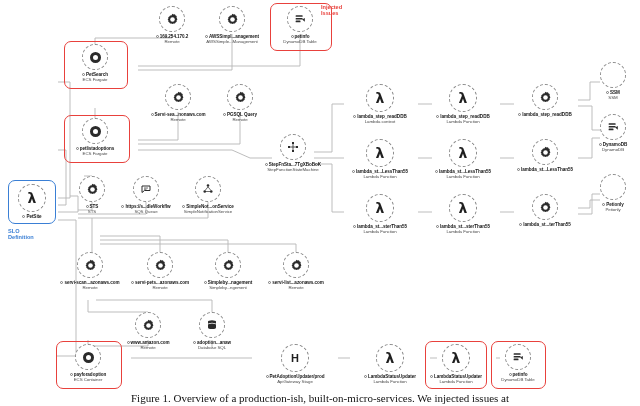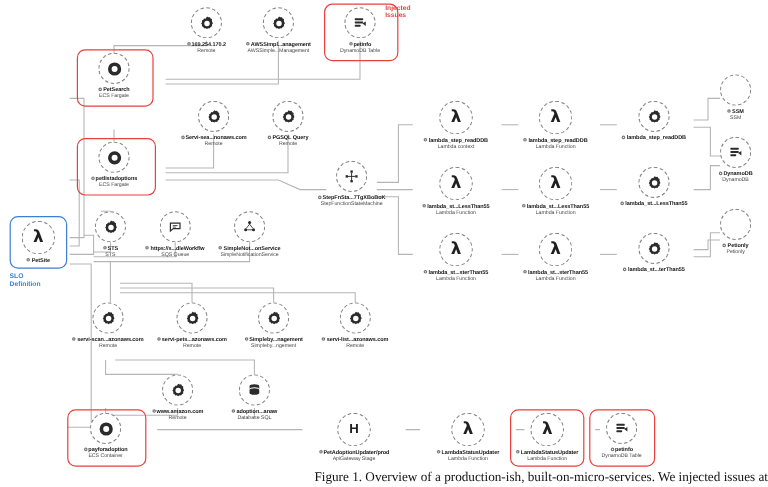--- a/index.html
+++ b/index.html
@@ -54,21 +54,21 @@
     box-sizing:border-box;background:transparent;
   }
   .tag{
     position:absolute;font-size:5.6px;font-weight:bold;line-height:1.15;
     white-space:pre-line;
   }
   .tag.red{color:#e8413c;}
   .tag.blue{color:#3a7fd5;}
 
   .caption{
-    position:absolute;left:0;bottom:2px;width:640px;text-align:right;
+    position:absolute;left:0;bottom:2px;width:640px;text-align:center;
     font-family:"Liberation Serif", serif;font-size:11px;color:#111;
     white-space:nowrap;
   }
 </style>
 </head>
 <body>
 
 <div id="canvas">
   <svg class="edges" viewBox="0 0 640 406">
     <g fill="none" stroke="#b5b5b5" stroke-width="0.9">

